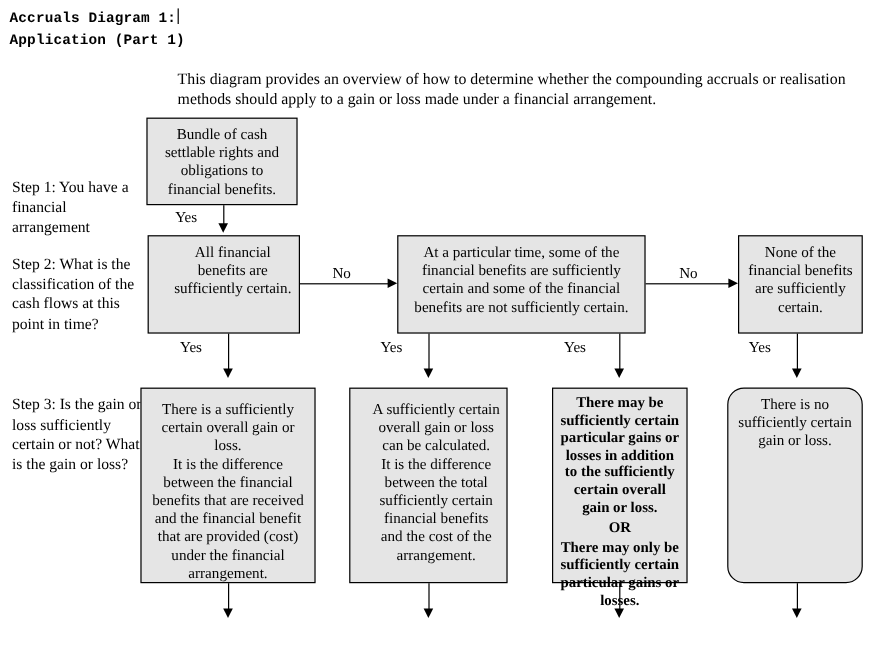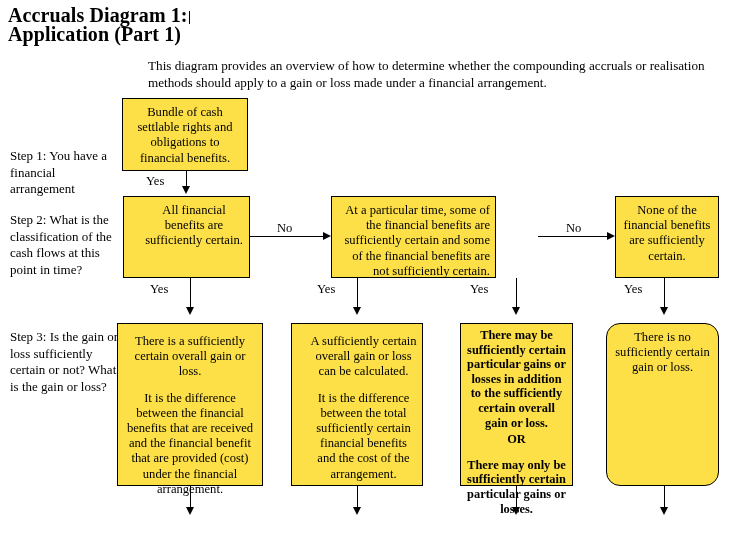--- a/index.html
+++ b/index.html
@@ -20,25 +20,26 @@
     left: 0; top: 0;
     width: 735px;
     height: 540px;
   }
   .abs { position: absolute; }
 
   
   .title {
     left: 8px;
     top: 6px;
-    font-size: 20px;
+    font-size: 12px;
     font-weight: bold;
     line-height: 19px;
     letter-spacing: 0.1px;
     white-space: pre;
+    font-family: Liberation Mono, monospace;
   }
   .title .caret {
     display: inline-block;
     width: 1px;
     height: 13px;
     background: #000;
     vertical-align: -2px;
     margin-left: 1px;
   }
 
@@ -57,44 +58,44 @@
     font-size: 13px;
     line-height: 16.5px;
   }
   #step1-label { left: 10px; top: 104px; width: 108px; margin-top: 44px; }
   #step2-label { left: 10px; top: 212px; width: 112px; }
   #step3-label { left: 10px; top: 329px; width: 108px; }
 
   
   .box {
     border: 1.4px solid #000;
-    background: #fde047;
+    background: #e5e5e5;
     box-sizing: border-box;
     font-size: 12.6px;
     line-height: 15.2px;
     text-align: center;
     padding: 6px 5px;
     display: block;
   }
   .box p {
     margin: 0;
   }
   .box p + p {
-    margin-top: 11px;
+    margin-top: 0;
   }
   .box p.or {
     margin-top: 2px;
     margin-bottom: 2px;
   }
   .box p.tight + p { margin-top: 2px; }
 
   
   #box-step1     { left: 122px; top: 98px;  width: 126px; height: 73px; }
   #box-allcert   { left: 123px; top: 196px; width: 127px; height: 82px; padding-left: 20px; }
-  #box-partial   { left: 331px; top: 196px; width: 165px; height: 82px; text-align: right; }
+  #box-partial   { left: 331px; top: 196px; width: 207px; height: 82px; }
   #box-nonecert  { left: 615px; top: 196px; width: 104px; height: 82px; }
 
   #box-out1 { left: 117px; top: 323px; width: 146px; height: 163px; }
   #box-out2 { left: 291px; top: 323px; width: 132px; height: 163px; padding-left: 18px; }
   #box-out3 { left: 460px; top: 323px; width: 113px; height: 163px; font-weight: bold; }
   #box-out4 { left: 606px; top: 323px; width: 113px; height: 163px; }
 
   #box-out1 .inner, #box-out2 .inner { padding-top: 4px; }
   #box-out3 { font-size: 12.4px; line-height: 14.6px; padding-top: 4px; }
   #box-out4 { padding-top: 6px; border-radius: 14px; }

